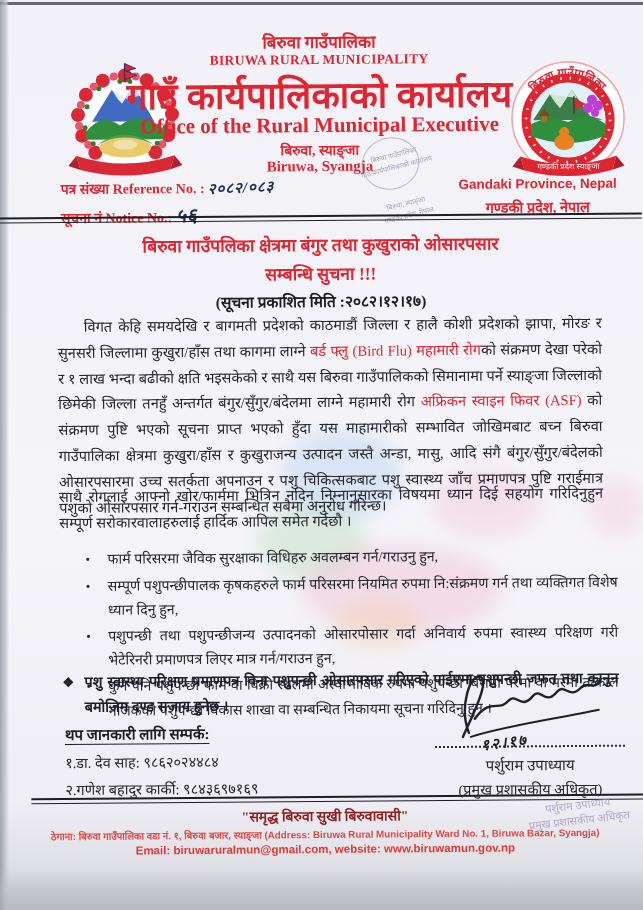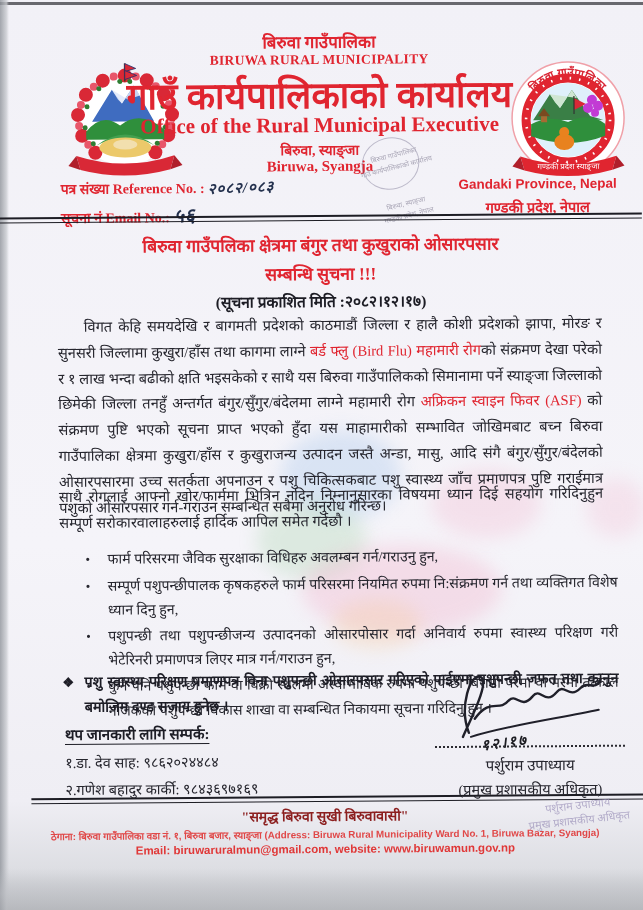--- a/index.html
+++ b/index.html
@@ -205,21 +205,21 @@
     <div class="abs ctr red h-np-big">गाउँ कार्यपालिकाको कार्यालय</div>
     <div class="abs ctr red h-en-big">Office of the Rural Municipal Executive</div>
     <div class="abs ctr red h-place-np">बिरुवा,  स्याङ्जा</div>
     <div class="abs ctr red h-place-en">Biruwa, Syangja</div>
 
     <div class="abs ref-row" style="top:176px;">
       <span>पत्र संख्या Reference No. :</span>
       <span class="hand">२०८२/०८३</span>
     </div>
     <div class="abs ref-row" style="top:201px;">
-      <span>सूचना  नं Email No.:</span>
+      <span>सूचना  नं Notice No.:</span>
       <span class="hand" style="font-size:19px;">५६</span>
     </div>
     <div class="abs prov sans" style="top:178px;">Gandaki Province, Nepal</div>
     <div class="abs prov" style="top:198px; font-size:14.5px;">गण्डकी प्रदेश, नेपाल</div>
 
     <div class="abs" id="round-stamp">
       <div class="ring"></div>
       <div class="st-line" style="top:2px;">बिरुवा गाउँपालिका</div>
       <div class="st-line" style="top:14px;">गाउँ कार्यपालिकाको कार्यालय</div>
       <div class="st-line" style="top:52px;">बिरुवा, स्याङ्जा</div>

